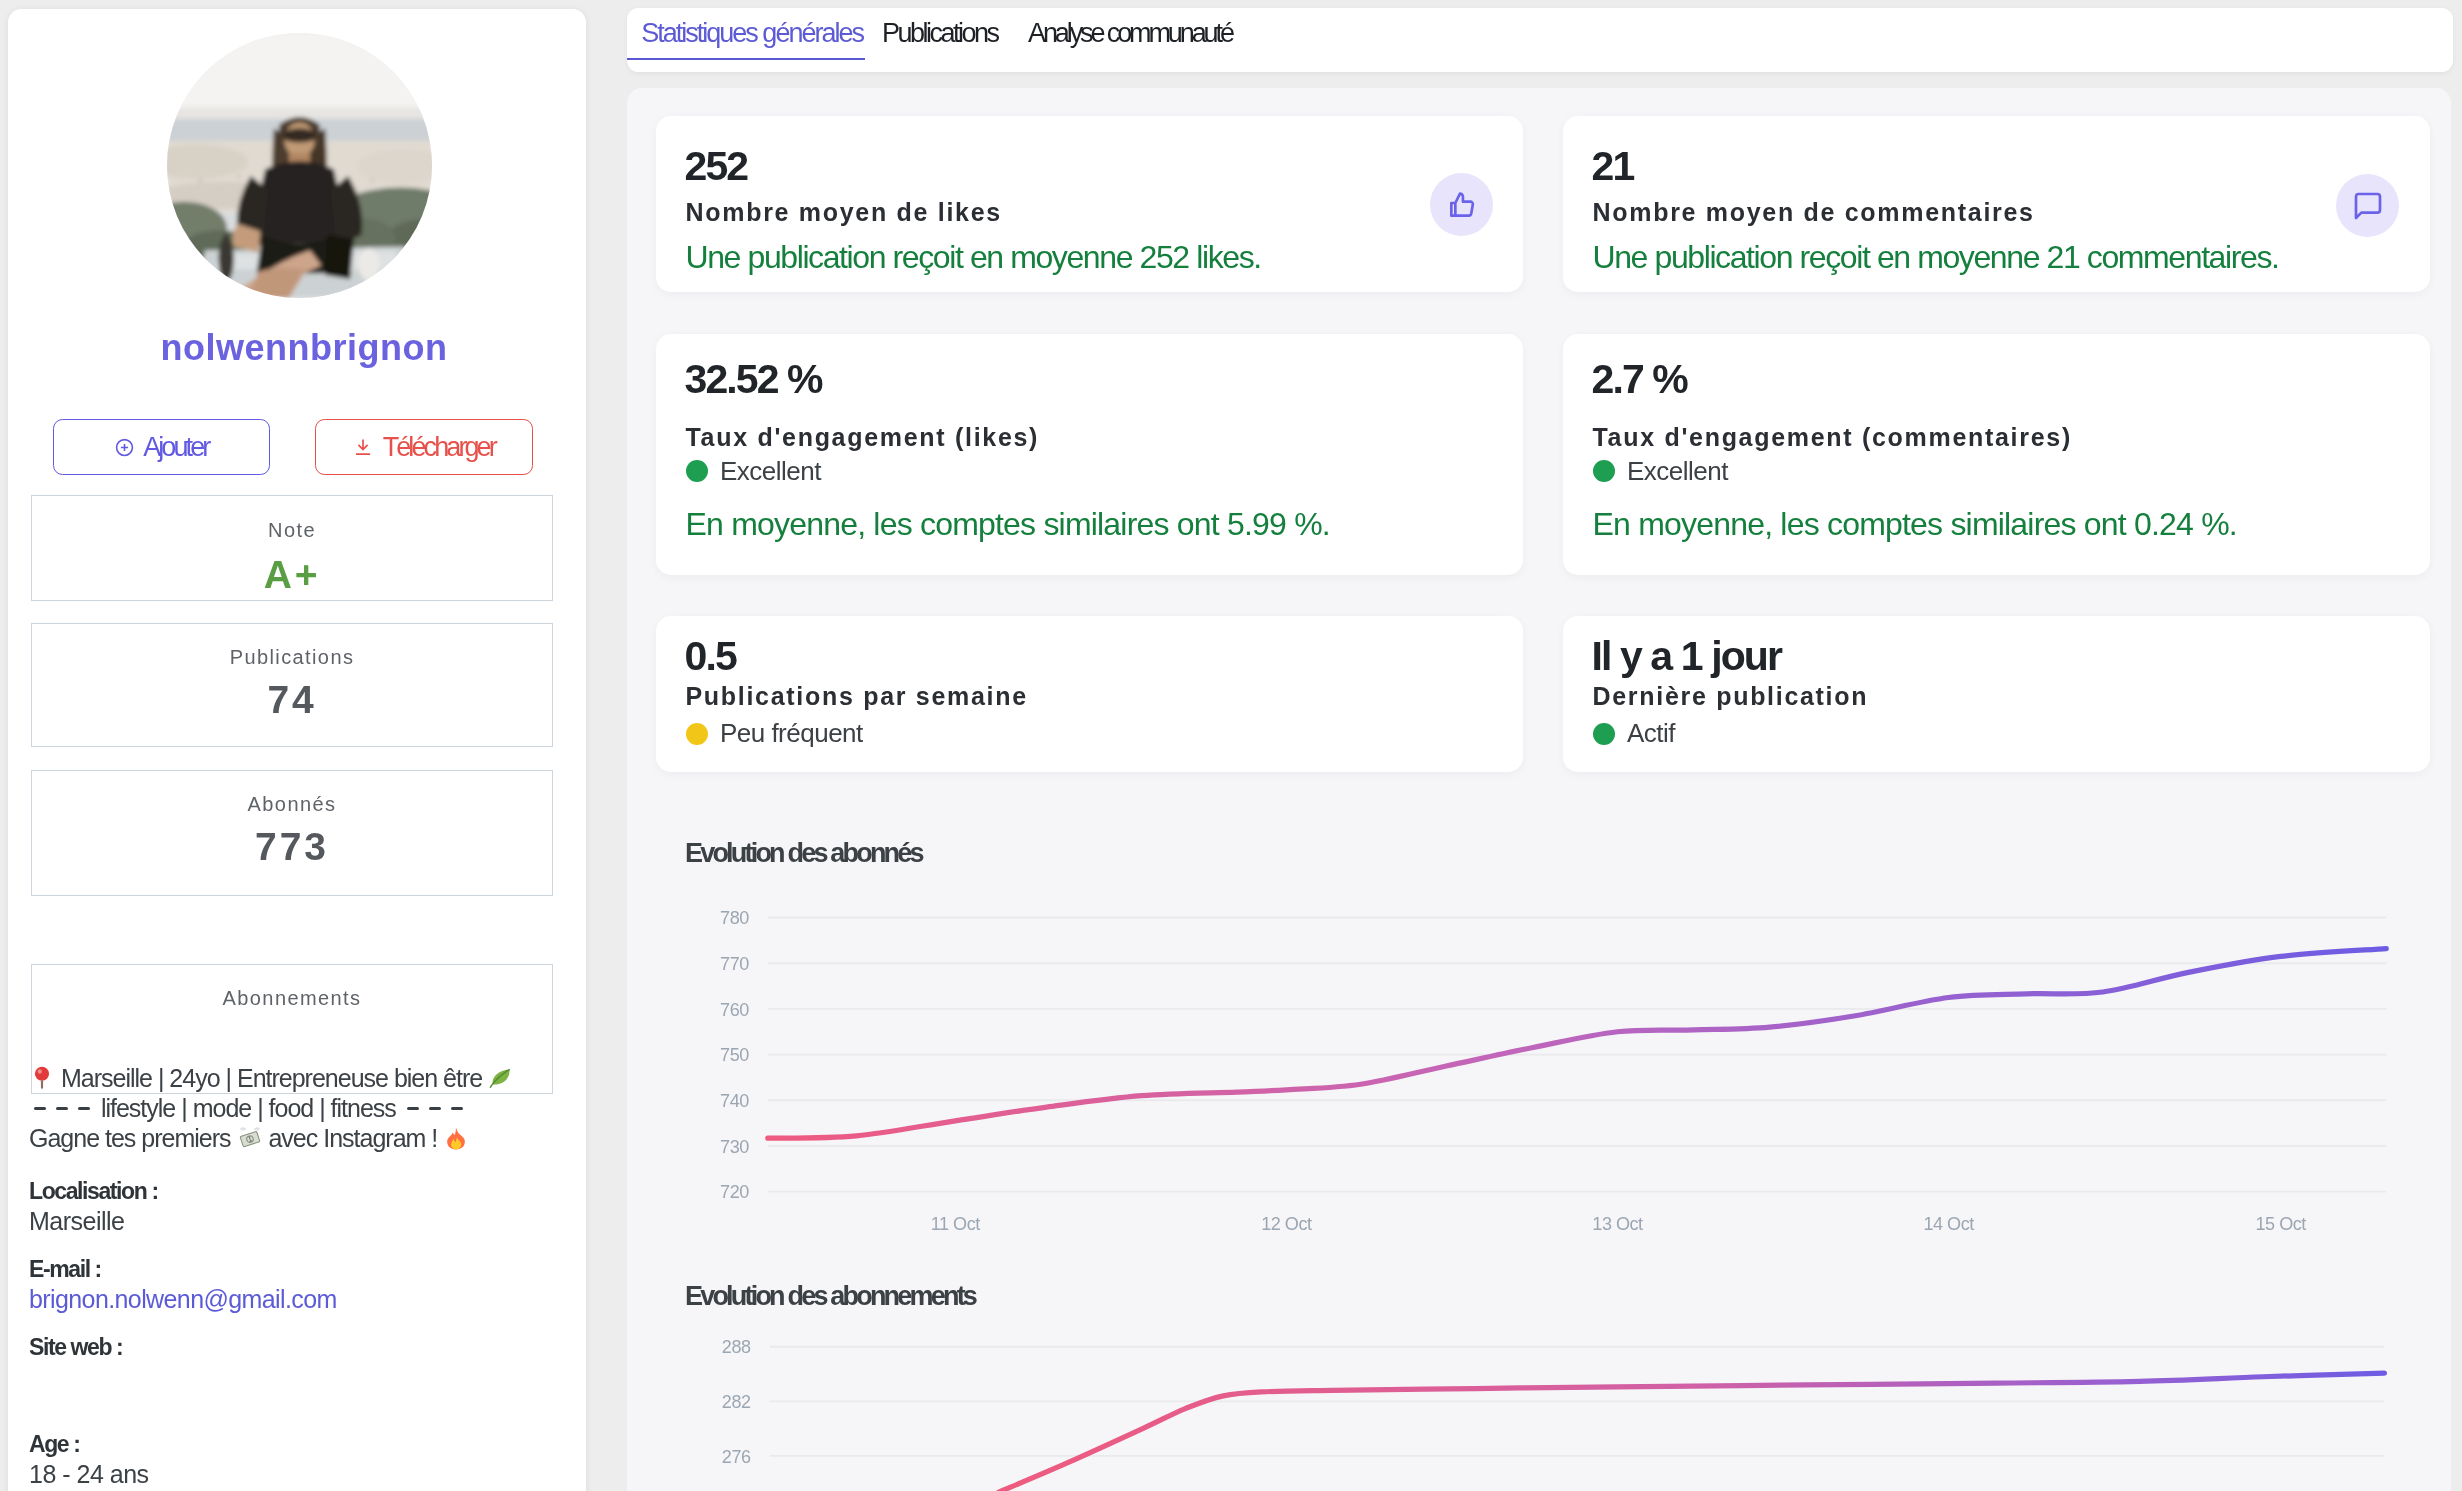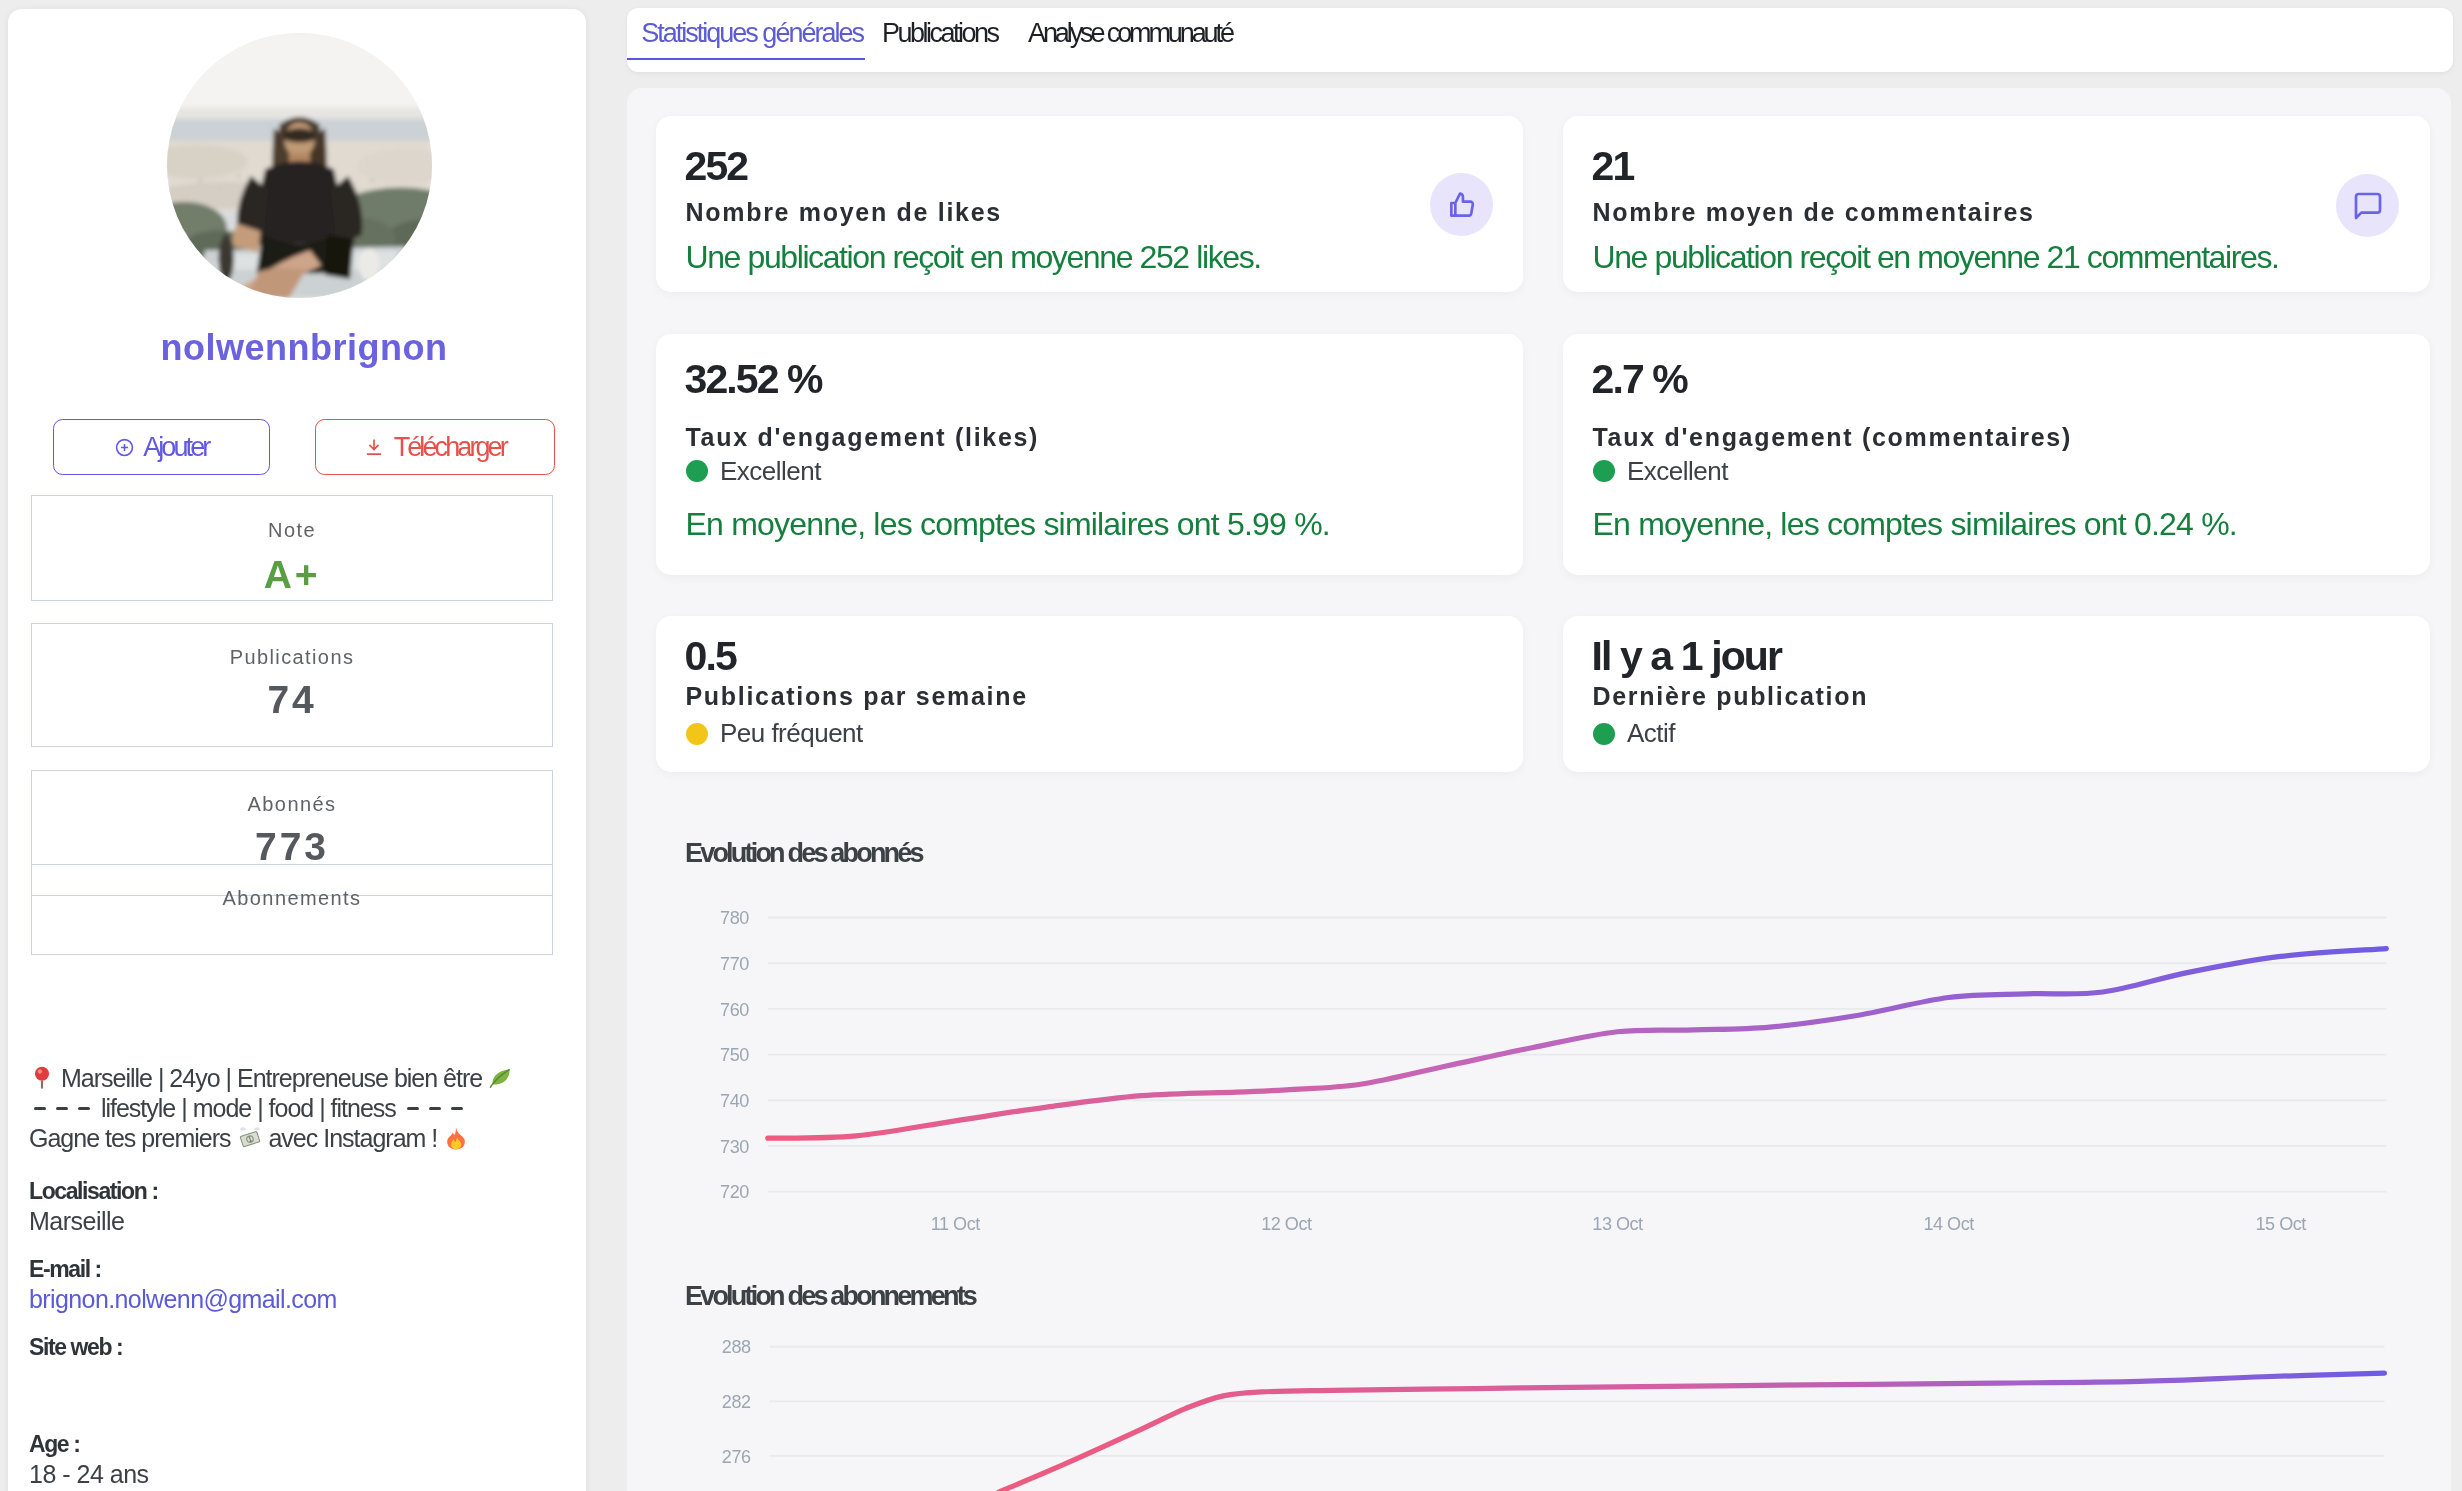--- a/index.html
+++ b/index.html
@@ -3,21 +3,21 @@
 <meta charset="utf-8">
 <style>
 * { margin:0; padding:0; box-sizing:border-box; }
 html,body { width:2462px; height:1492px; overflow:hidden; }
 body { font-family:"Liberation Sans", sans-serif; background:#ededee; position:relative; }
 .sidebar { position:absolute; left:7.6px; top:8.6px; width:578px; height:1522px; background:#fff; border-radius:13.3px; box-shadow:0 1.9px 7.6px rgba(0,0,0,.07); }
 .avatar { position:absolute; left:167px; top:33px; width:265px; height:265px; border-radius:50%; overflow:hidden; }
 .uname { position:absolute; left:15px; top:327px; width:578px; text-align:center; font-size:36px; font-weight:bold; color:#6b62e0; letter-spacing:0.5px; }
 .btn { position:absolute; top:419px; height:56px; border-radius:9.5px; background:#fff; font-size:27px; letter-spacing:-2.9px; display:flex; align-items:center; justify-content:center; gap:9.5px; }
 .btn.add { left:53px; width:217px; border:1.9px solid #6159e2; color:#6159e2; }
-.btn.dl { left:315px; width:240px; border:1.9px solid #e8504b; color:#e8504b; }
+.btn.dl { left:315px; width:218px; border:1.9px solid #e8504b; color:#e8504b; }
 .sbox { position:absolute; left:31px; width:522px; border:1px solid #ccd4de; text-align:center; }
 .sbox .lb { font-size:20px; color:#5f6368; letter-spacing:1.4px; }
 .sbox .vl { font-size:39px; font-weight:bold; color:#55595e; letter-spacing:2.9px; }
 .sbox .vl.grade { color:#5a9e44; }
 .para { position:absolute; left:29px; width:519px; font-size:25px; color:#3c4146; line-height:30px; letter-spacing:-0.5px; }
 .bio { letter-spacing:-1px; }
 .para b { color:#2f3439; font-size:23px; letter-spacing:-1.4px; }
 .para a { color:#5b5bd8; text-decoration:none; letter-spacing:-0.6px; }
 .tabbar { position:absolute; left:627px; top:7.6px; width:1826px; height:64px; background:#fff; border-radius:11.4px; box-shadow:0 1.9px 4.8px rgba(0,0,0,.05); }
 .tab { position:absolute; top:10.5px; font-size:27px; color:#1d2125; }
@@ -116,21 +116,21 @@
     <div class="vl grade" style="margin-top:11.4px;">A+</div>
   </div>
 <div class="sbox" style="top:623px; height:124px;">
     <div class="lb" style="margin-top:22px;">Publications</div>
     <div class="vl" style="margin-top:8.6px;">74</div>
   </div>
 <div class="sbox" style="top:770px; height:126px;">
     <div class="lb" style="margin-top:22px;">Abonnés</div>
     <div class="vl" style="margin-top:8.6px;">773</div>
   </div>
-<div class="sbox" style="top:864px; height:91px;">
+<div class="sbox" style="top:964px; height:130px;">
     <div class="lb" style="margin-top:22px;">Abonnements</div>
   </div>
 
 <div class="para bio" style="top:1063px;"><svg class="emo" viewBox="0 0 24 24">
       <circle cx="12" cy="8" r="6.5" fill="#e23b3b"></circle>
       <circle cx="10" cy="6" r="2" fill="#f28b8b"></circle>
       <rect x="11" y="14" width="2" height="8" rx="1" fill="#8d6e63"></rect>
     </svg> Marseille | 24yo | Entrepreneuse bien être <svg class="emo" viewBox="0 0 24 24">
       <path d="M4 18 Q4 6 20 4 Q20 16 8 18 Q6 18 4 18 Z" fill="#7cb342"></path>
       <path d="M4 18 Q10 10 20 4" stroke="#558b2f" stroke-width="1.4" fill="none"></path>

